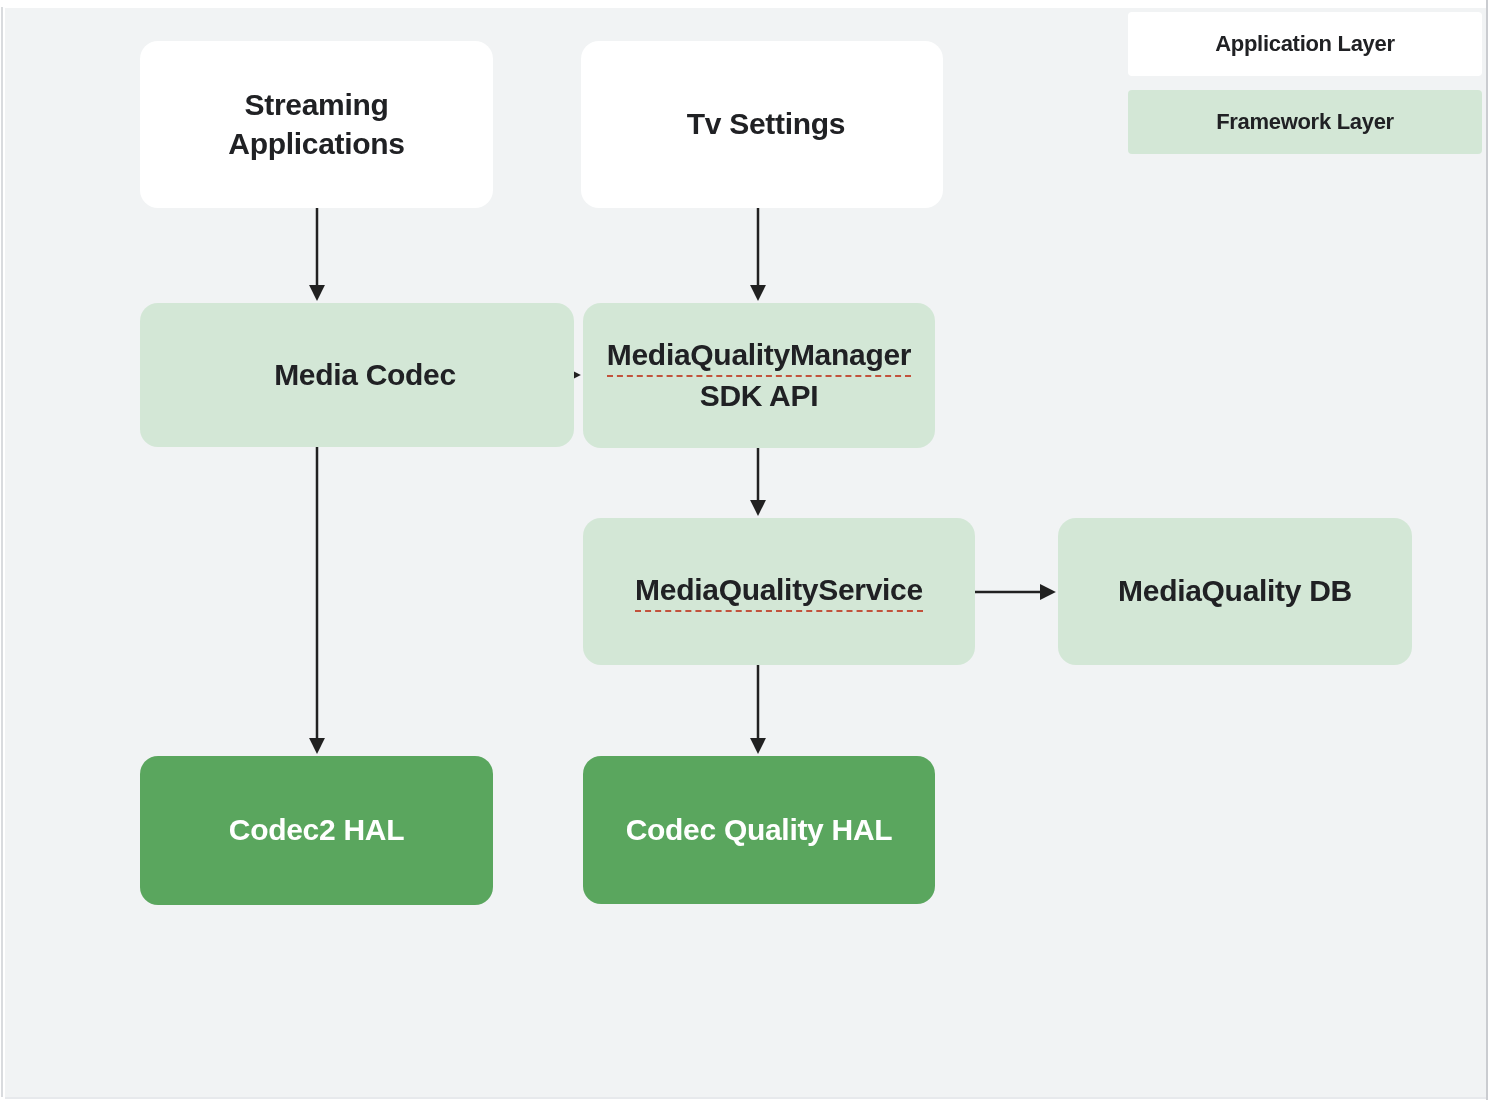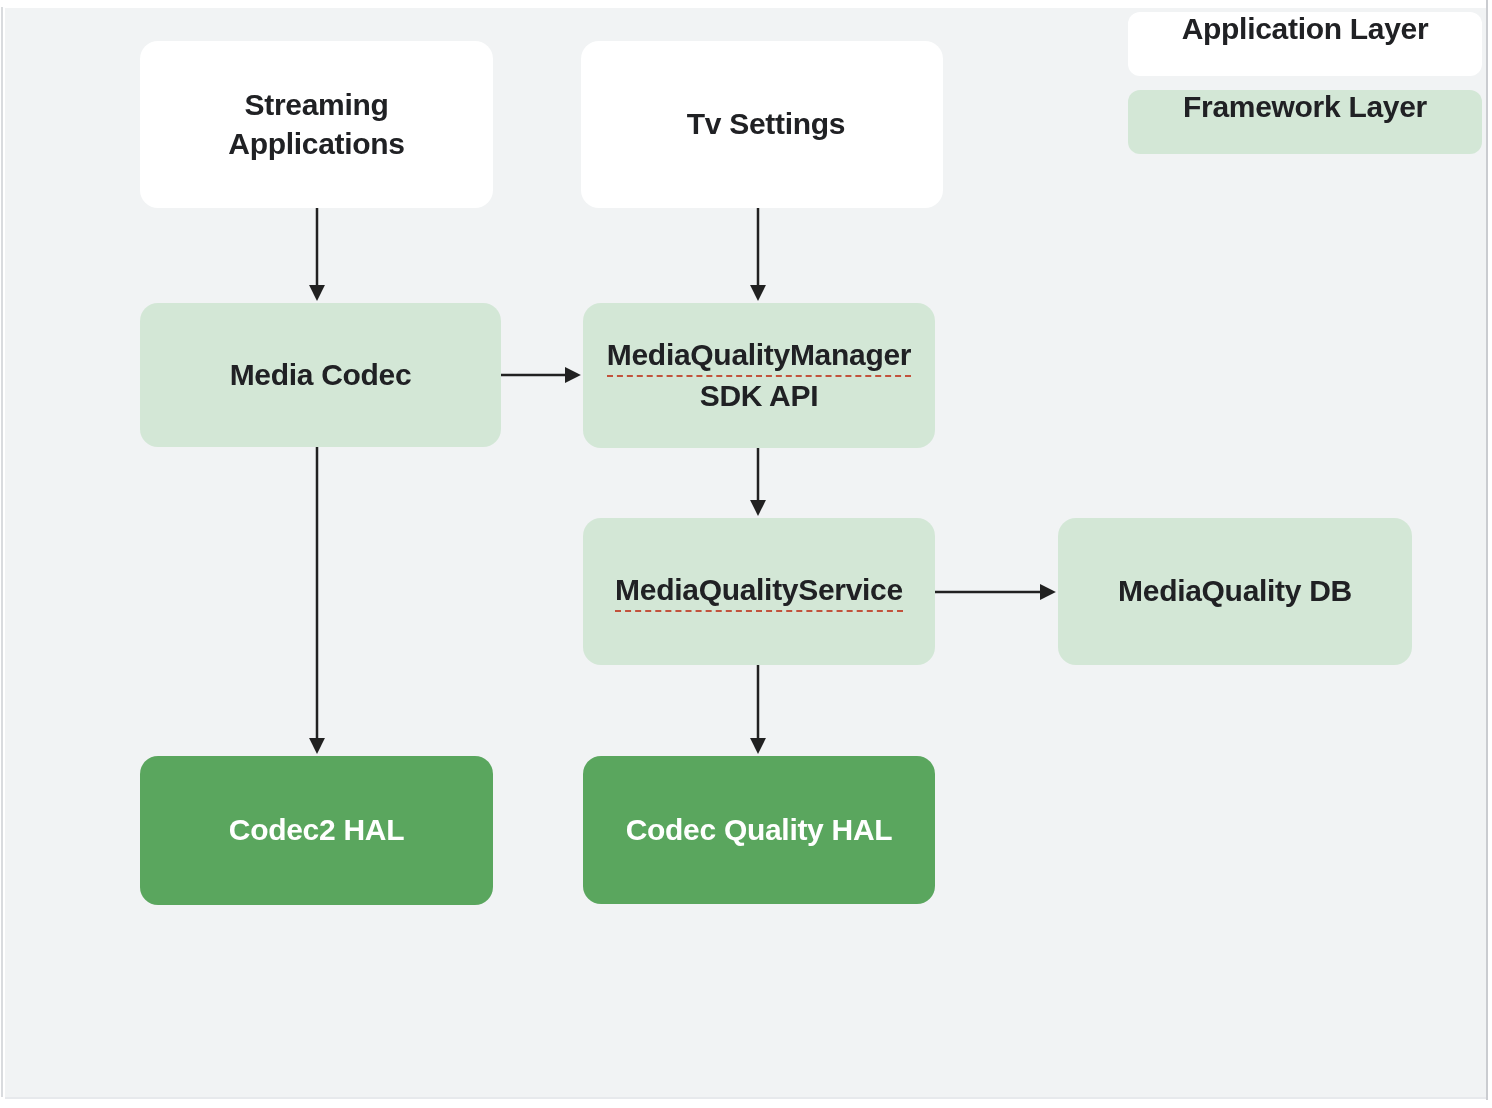--- a/index.html
+++ b/index.html
@@ -50,26 +50,26 @@
   }
   .layer-application { background: #FFFFFF; color: #202124; }
   .layer-framework   { background: #D3E7D6; color: #202124; }
   .layer-hardware    { background: #5AA65E; color: #FFFFFF; }
 
   .legend-item {
     position: absolute;
     left: 1128px;
     width: 354px;
     height: 64px;
-    border-radius: 12px;
+    border-radius: 4px;
     display: flex;
-    align-items: flex-start;
+    align-items: center;
     justify-content: center;
     font-weight: 700;
-    font-size: 30px;
+    font-size: 22px;
     letter-spacing: -0.3px;
   }
   .misspelled {
     display: inline-block;
     border-bottom: 2px dashed #C2523C;
     padding-bottom: 1px;
   }
   .edges {
     position: absolute;
     left: 0; top: 0;
@@ -105,30 +105,30 @@
 
   <div class="node layer-application" style="left:140px; top:41px; width:353px; height:167px;">
     <span>Streaming</span>
     <span>Applications</span>
   </div>
 
   <div class="node layer-application" style="left:581px; top:41px; width:354px; height:167px;padding-left:8px;">
     <span>Tv Settings</span>
   </div>
 
-  <div class="node layer-framework" style="left:140px; top:303px; width:361px; height:144px;">
+  <div class="node layer-framework" style="left:140px; top:303px; width:418px; height:144px;padding-left:16px;">
     <span>Media Codec</span>
   </div>
 
   <div class="node layer-framework" style="left:583px; top:303px; width:352px; height:145px;">
     <span class="misspelled">MediaQualityManager</span>
     <span>SDK API</span>
   </div>
 
-  <div class="node layer-framework" style="left:583px; top:518px; width:352px; height:147px;text-align:center;">
+  <div class="node layer-framework" style="left:583px; top:518px; width:392px; height:147px;text-align:center;">
     <span class="misspelled">MediaQualityService</span>
   </div>
 
   <div class="node layer-framework" style="left:1058px; top:518px; width:354px; height:147px;">
     <span>MediaQuality DB</span>
   </div>
 
   <div class="node layer-hardware" style="left:140px; top:756px; width:353px; height:149px;">
     <span>Codec2 HAL</span>
   </div>

